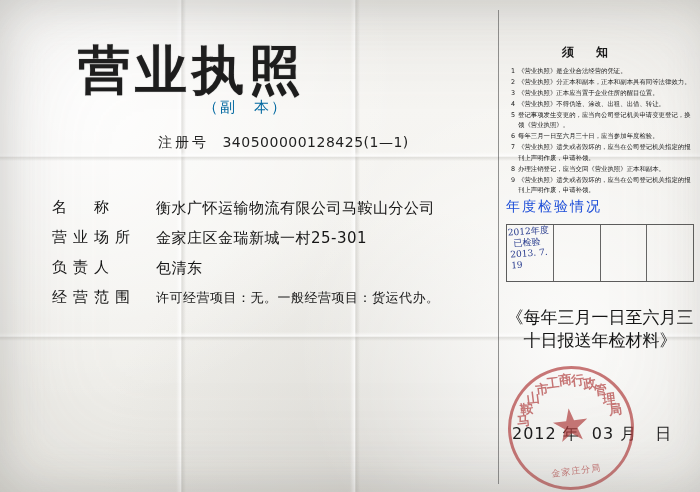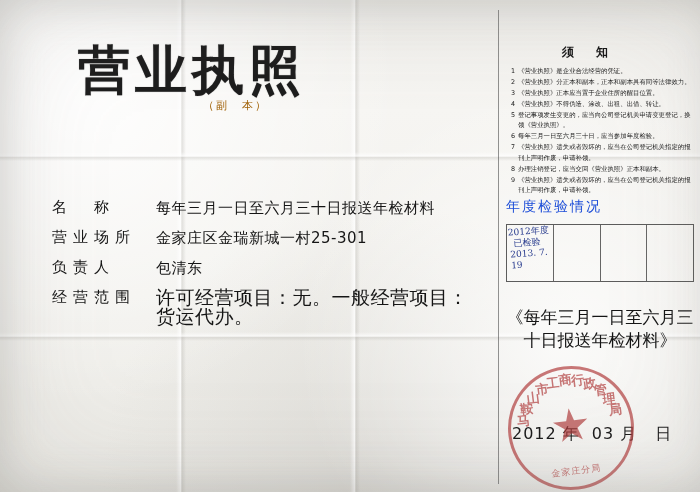--- a/index.html
+++ b/index.html
@@ -59,23 +59,23 @@
     font-family: "DejaVu Sans", sans-serif;
     font-size: 52px;
     font-weight: 700;
     letter-spacing: 5px;
     color: #1d1d1d;
     text-shadow: 0 0 1px rgba(0,0,0,0.45);
   }
   .subtitle {
     position: absolute;
     left: 203px; top: 98px;
-    font-size: 11px;
+    font-size: 15px;
     letter-spacing: 2px;
-    color: #a16207;
+    color: #0369a1;
   }
   .regno-row {
     position: absolute;
     left: 158px; top: 134px;
     font-size: 14px;
     color: #1f1f1f;
     letter-spacing: 1px;
   }
   .regno-label { letter-spacing: 3px; }
   .regno-value { margin-left: 8px; letter-spacing: 0.5px; }
@@ -98,21 +98,21 @@
     width: 316px;
     vertical-align: top;
     letter-spacing: 0.5px;
     line-height: 20px;
   }
   .f-name  { top: 198px; }
   .f-addr  { top: 228px; }
   .f-rep   { top: 258px; }
   .f-scope { top: 288px; }
 
-  .f-scope .val { font-size: 19px; line-height: 19px; }
+  .f-scope .val { font-size: 13px; line-height: 19px; }
 
   .estab {
     position: absolute;
     left: 36px; top: 433px;
     font-size: 15px;
     color: #131313;
     letter-spacing: 5px;
   }
   .estab .val {
     margin-left: 18px;
@@ -267,23 +267,27 @@
   <div class="paper"></div>
   <div class="fold fold-v" style="left:176px"></div>
   <div class="fold fold-v" style="left:350px"></div>
   <div class="fold fold-h" style="top:152px"></div>
   <div class="fold fold-h" style="top:332px"></div>
 
   <div class="main">
     <div class="title">营业执照</div>
     <div class="subtitle">（副　本）</div>
 
+    <div class="regno-row">
+      <span class="regno-label">注册号</span>
+      <span class="regno-value">340500000128425(1—1)</span>
+    </div>
 
     <div class="field f-name">
-      <span class="lab">名　称</span><span class="val">每年三月一日至六月三十日报送年检材料</span>
+      <span class="lab">名　称</span><span class="val">衡水广怀运输物流有限公司马鞍山分公司</span>
     </div>
 
     <div class="field f-addr">
       <span class="lab">营业场所</span><span class="val">金家庄区金瑞新城一村25-301</span>
     </div>
 
     <div class="field f-rep">
       <span class="lab">负责人</span><span class="val">包清东</span>
     </div>
 

